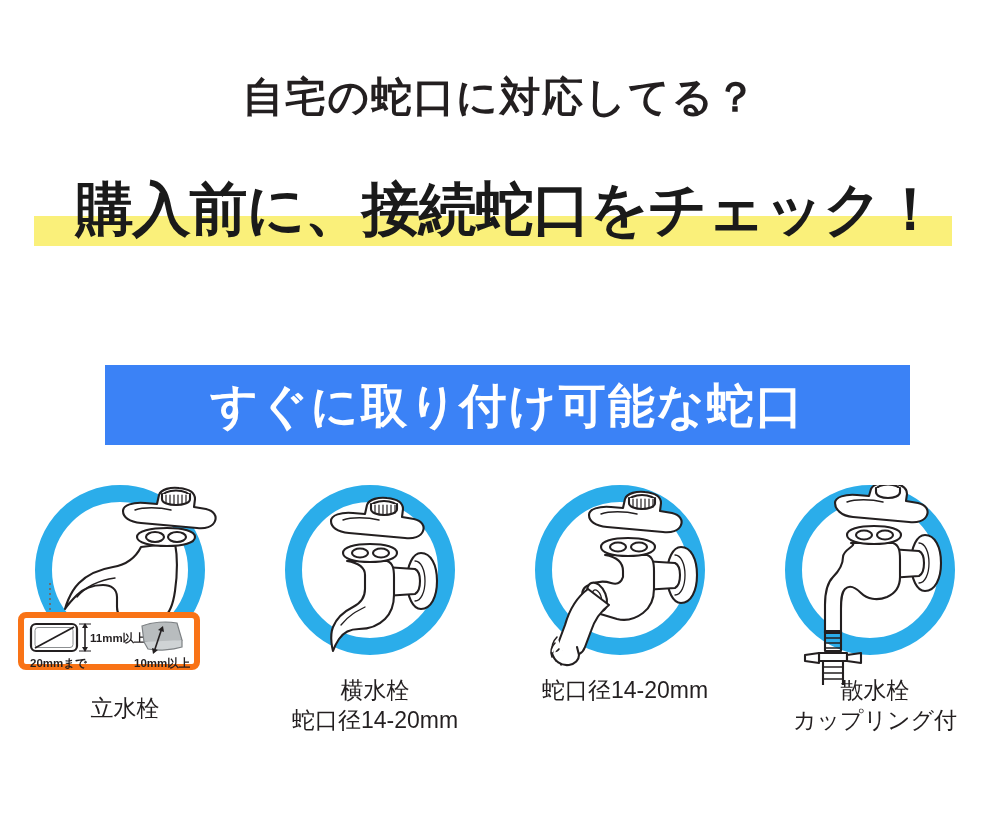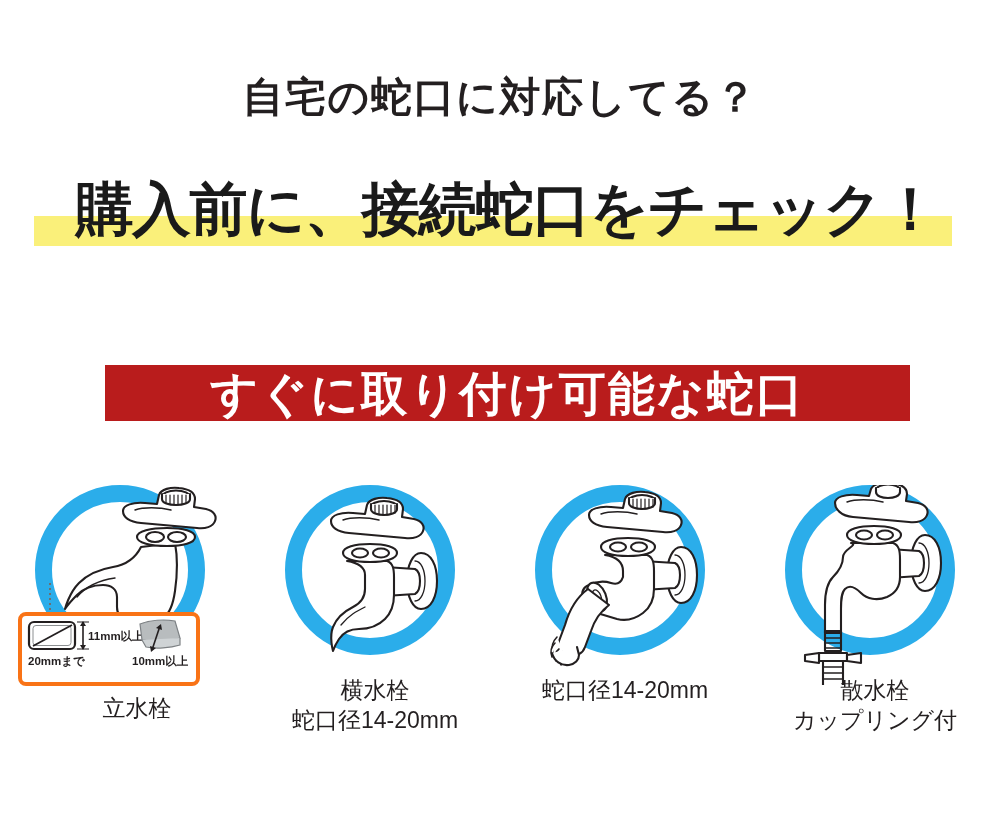--- a/index.html
+++ b/index.html
@@ -77,22 +77,22 @@
     white-space: nowrap;
     color: #1a1a1a;
   }
 
   
   .banner {
     position: absolute;
     left: 105px;
     top: 365px;
     width: 805px;
-    height: 56px;
-    background: #b91c1c;
+    height: 80px;
+    background: #3b82f6;
     display: flex;
     align-items: center;
     justify-content: center;
   }
   .banner-text {
     color: #ffffff;
     font-size: 47px;
     font-weight: 700;
     letter-spacing: 2px;
     white-space: nowrap;
@@ -139,32 +139,32 @@
     position: absolute;
     left: 0;
     width: 250px;
     text-align: center;
     font-size: 23px;
     line-height: 30px;
     letter-spacing: 0px;
     color: #231f20;
     white-space: nowrap;
   }
-  .caption.one-line { top: 208px; padding-left: 12px; }
+  .caption.one-line { top: 208px; }
   .caption.two-line { top: 190px; }
 
   
   .spec-box {
     position: absolute;
     left: 18px;
     top: 127px;
     width: 182px;
-    height: 74px;
+    height: 58px;
     background: #ffffff;
-    border: 4px solid #f97316;
+    border: 6px solid #f97316;
     border-radius: 8px;
     box-sizing: border-box;
     z-index: 5;
   }
   .spec-svg { display: block; }
   .dotted {
     position: absolute;
     left: 49px;
     top: 98px;
     width: 2px;

